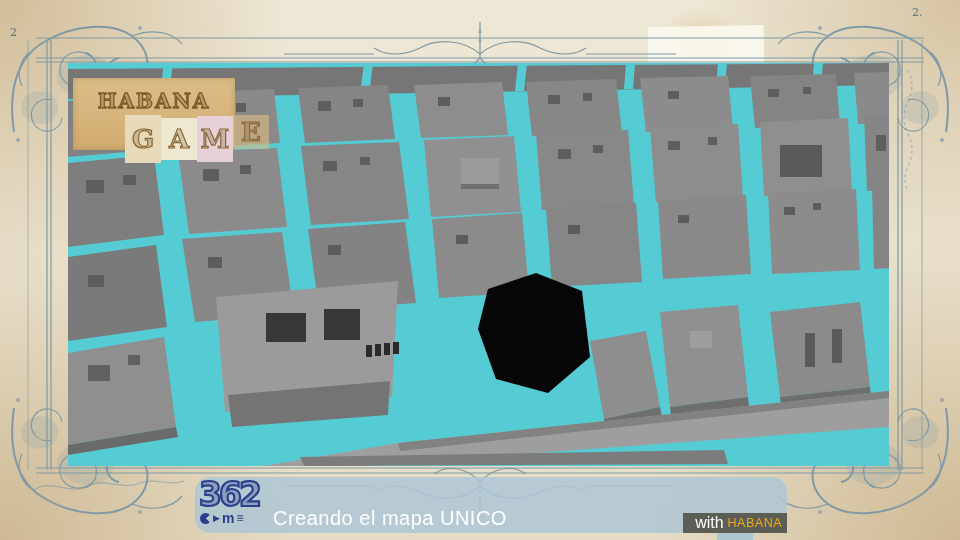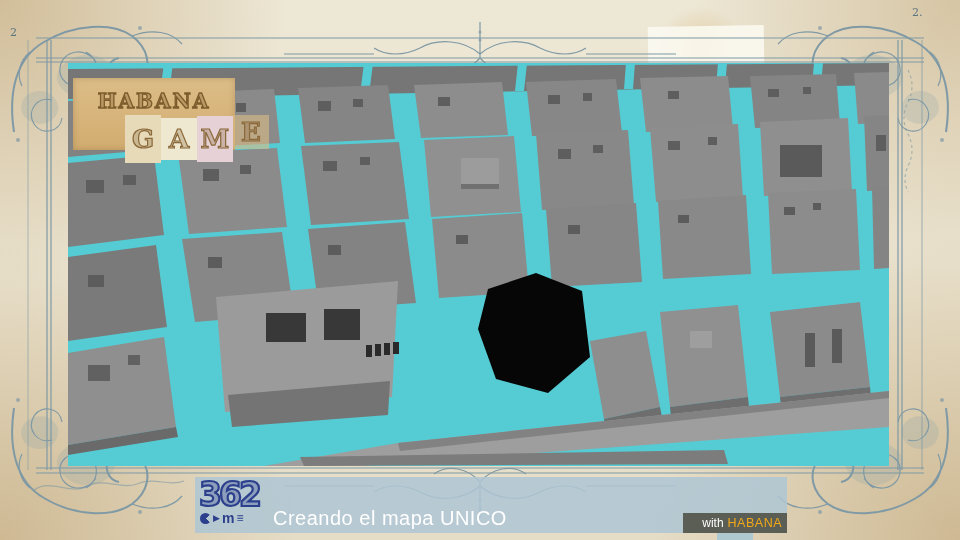--- a/index.html
+++ b/index.html
@@ -39,39 +39,39 @@
   .logo-row{position:absolute;left:52px;top:37px;display:flex;}
   .patch{width:36px;display:flex;align-items:center;justify-content:center;
     font-family:"DejaVu Serif",serif;font-weight:bold;font-size:26px;
     color:rgba(130,96,50,.28);-webkit-text-stroke:1.2px #8a683a;}
   .patch-g{height:48px;background:#e7dab8;}
   .patch-a{height:42px;margin-top:3px;background:#efe8d0;}
   .patch-m{height:46px;margin-top:1px;background:#e6d2d6;}
   .patch-e{height:34px;background:rgba(220,188,133,.6);}
   
   .banner{position:absolute;left:195px;top:477px;width:592px;height:56px;
-    background:var(--banner_bg);z-index:4;}
+    background:var(--banner_bg);z-index:4;border-radius:15px;}
   .brand{position:absolute;left:4px;top:0;width:62px;height:56px;color:var(--navy);}
   .brand-digits{font-family:"DejaVu Sans",sans-serif;font-weight:bold;font-size:33px;
     line-height:36px;letter-spacing:-3px;color:rgba(43,63,140,.30);
     -webkit-text-stroke:2.2px var(--navy);}
   .brand-row{display:flex;align-items:center;gap:2px;margin-top:-2px;margin-left:1px;}
   .pac{width:11px;height:11px;border-radius:50%;
     background:conic-gradient(from 45deg, rgba(0,0,0,0) 0 90deg, var(--navy) 90deg 360deg);}
   .play{font-size:9px;line-height:1;color:var(--navy);}
   .brand-m{font-weight:bold;font-size:14px;line-height:1;color:var(--navy);}
   .brand-lines{font-size:12px;line-height:1;color:var(--navy);letter-spacing:-1px;}
   .title{position:absolute;left:78px;bottom:3px;color:#fff;
     font-size:20px;letter-spacing:.5px;font-weight:400;}
   .hours{position:absolute;right:1px;top:-3px;color:#fff;
     font-size:47px;line-height:1;font-weight:300;}
   .withbox{position:absolute;right:0;top:36px;width:104px;height:20px;
     background:var(--box_bg);display:flex;align-items:center;justify-content:flex-end;
     gap:4px;padding-right:5px;box-sizing:border-box;}
-  .with{color:#fff;font-size:12px;}
+  .with{color:#fff;font-size:16px;}
   .tool{color:var(--orange);font-size:12.5px;letter-spacing:.5px;}
   .banner-tab{position:absolute;left:522px;top:56px;width:36px;height:7px;
     background:rgba(170,200,212,.9);}
 </style>
 </head>
 <body>
 
 <div class="stage">
 
   <div class="paper-patch"></div>

